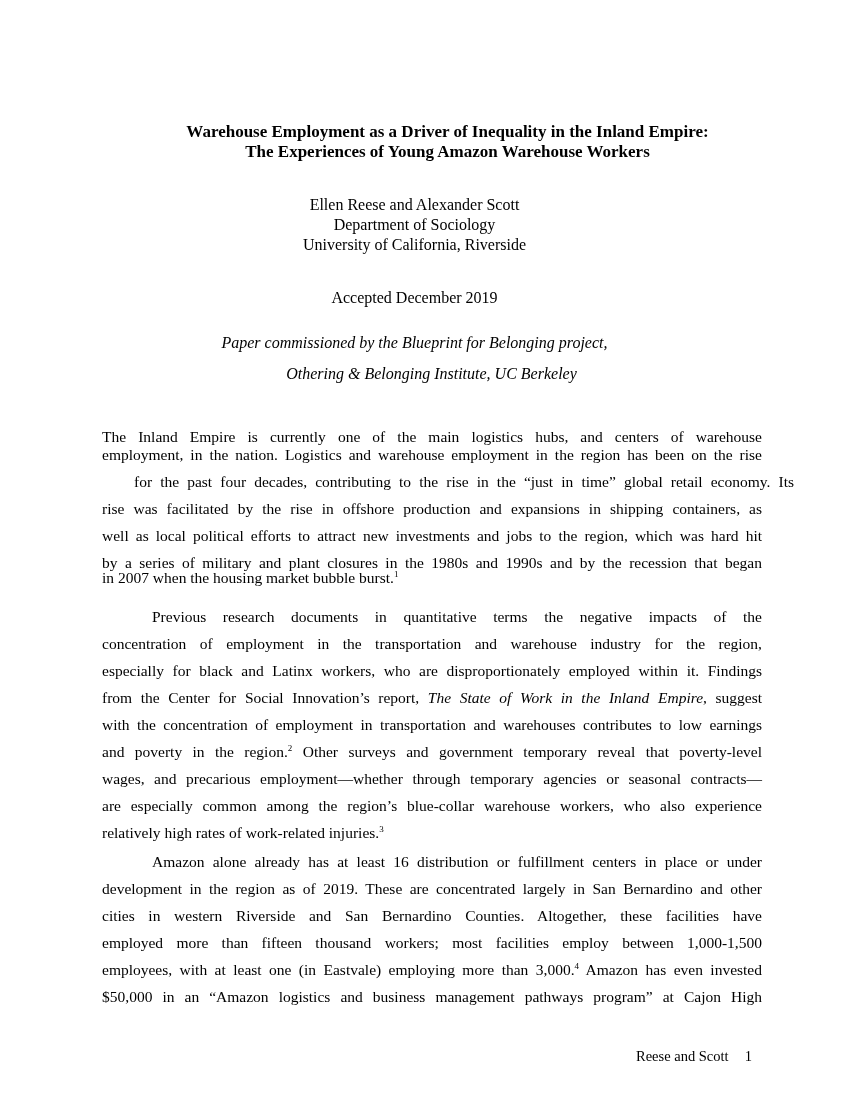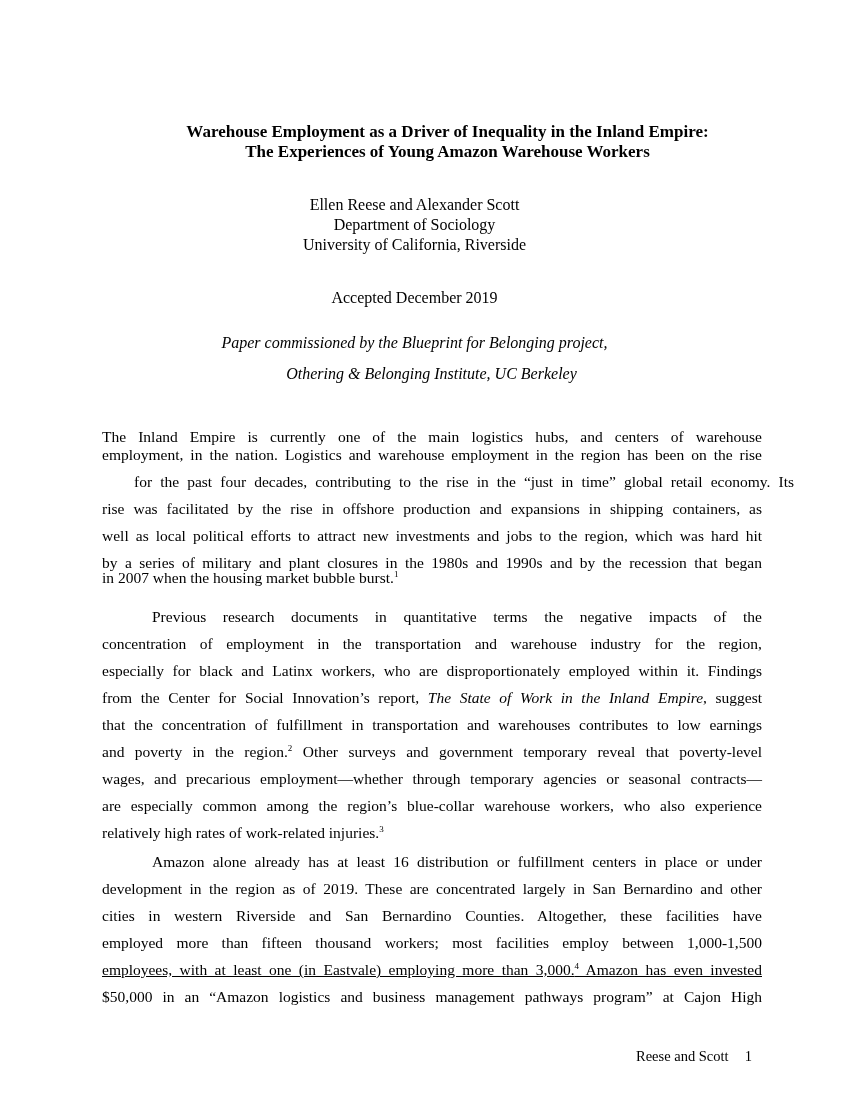--- a/index.html
+++ b/index.html
@@ -47,31 +47,31 @@
   <div class="body-line" style="top: 526px; white-space: nowrap;">well as local political efforts to attract new investments and jobs to the region, which was hard hit</div>
   <div class="body-line" style="top: 553px; white-space: nowrap;">by a series of military and plant closures in the 1980s and 1990s and by the recession that began</div>
   <div class="body-line last" style="top:568px;"><span>in 2007 when the housing market bubble burst.</span><sup>1</sup></div>
 </div>
 
 <div>
   <div class="body-line indent" style="top: 607px; white-space: nowrap;">Previous research documents in quantitative terms the negative impacts of the</div>
   <div class="body-line" style="top: 634px; white-space: nowrap;">concentration of employment in the transportation and warehouse industry for the region,</div>
   <div class="body-line" style="top: 661px; white-space: nowrap;">especially for black and Latinx workers, who are disproportionately employed within it. Findings</div>
   <div class="body-line" style="top: 688px; white-space: nowrap;"><span>from the Center for Social Innovation’s report,</span> <i>The State of Work in the Inland Empire</i><span>, suggest</span></div>
-  <div class="body-line" style="top: 715px; white-space: nowrap;">that the concentration of fulfillment in transportation and warehouses contributes to low earnings</div>
+  <div class="body-line" style="top: 715px; white-space: nowrap;">with the concentration of employment in transportation and warehouses contributes to low earnings</div>
   <div class="body-line" style="top: 742px; white-space: nowrap;"><span>and poverty in the region.</span><sup>2</sup><span> Other surveys and government temporary reveal that poverty-level</span></div>
   <div class="body-line" style="top: 769px; white-space: nowrap;">wages, and precarious employment—whether through temporary agencies or seasonal contracts—</div>
   <div class="body-line" style="top: 796px; white-space: nowrap;">are especially common among the region’s blue-collar warehouse workers, who also experience</div>
   <div class="body-line last" style="top:823px;"><span>relatively high rates of work-related injuries.</span><sup>3</sup></div>
 </div>
 
 <div>
   <div class="body-line indent" style="top: 852px; white-space: nowrap;">Amazon alone already has at least 16 distribution or fulfillment centers in place or under</div>
   <div class="body-line" style="top: 879px; white-space: nowrap;">development in the region as of 2019. These are concentrated largely in San Bernardino and other</div>
   <div class="body-line" style="top: 906px; white-space: nowrap;">cities in western Riverside and San Bernardino Counties. Altogether, these facilities have</div>
   <div class="body-line" style="top: 933px; white-space: nowrap;">employed more than fifteen thousand workers; most facilities employ between 1,000-1,500</div>
-  <div class="body-line" style="top: 960px; white-space: nowrap; text-decoration: underline;"><span>employees, with at least one (in Eastvale) employing more than 3,000.</span><sup>4</sup><span> Amazon has even invested</span></div>
+  <div class="body-line" style="top: 960px; white-space: nowrap;"><span>employees, with at least one (in Eastvale) employing more than 3,000.</span><sup>4</sup><span> Amazon has even invested</span></div>
   <div class="body-line" style="top: 987px; white-space: nowrap;">$50,000 in an “Amazon logistics and business management pathways program” at Cajon High</div>
 </div>
 
 <div class="footer">
   <span>Reese and Scott</span><span class="num">1</span>
 </div>
 
 </body></html>

